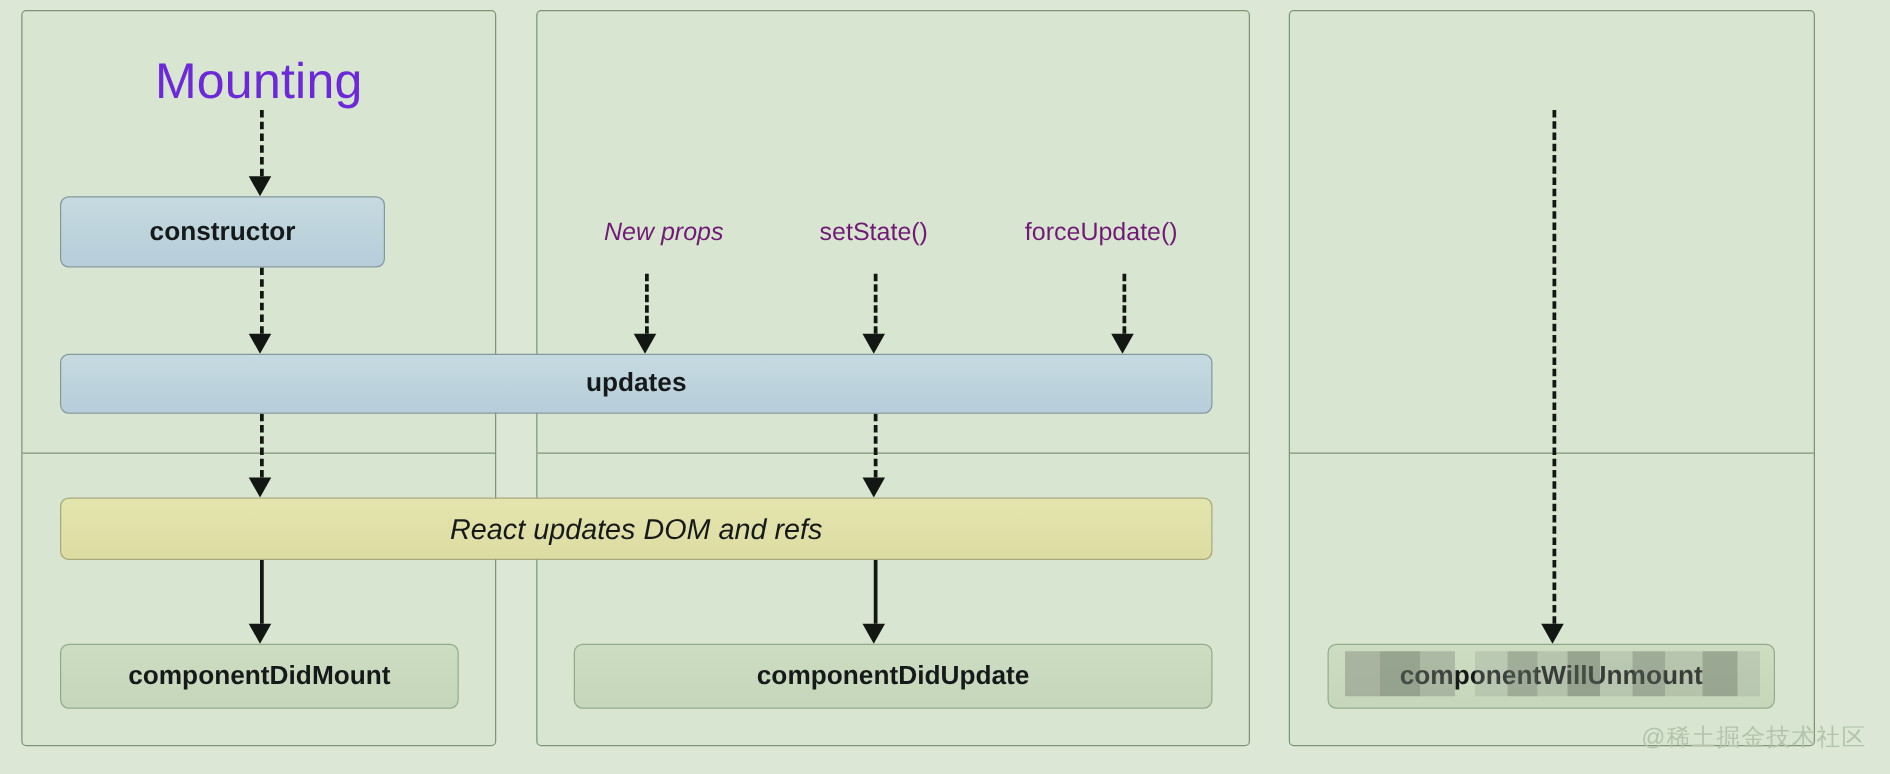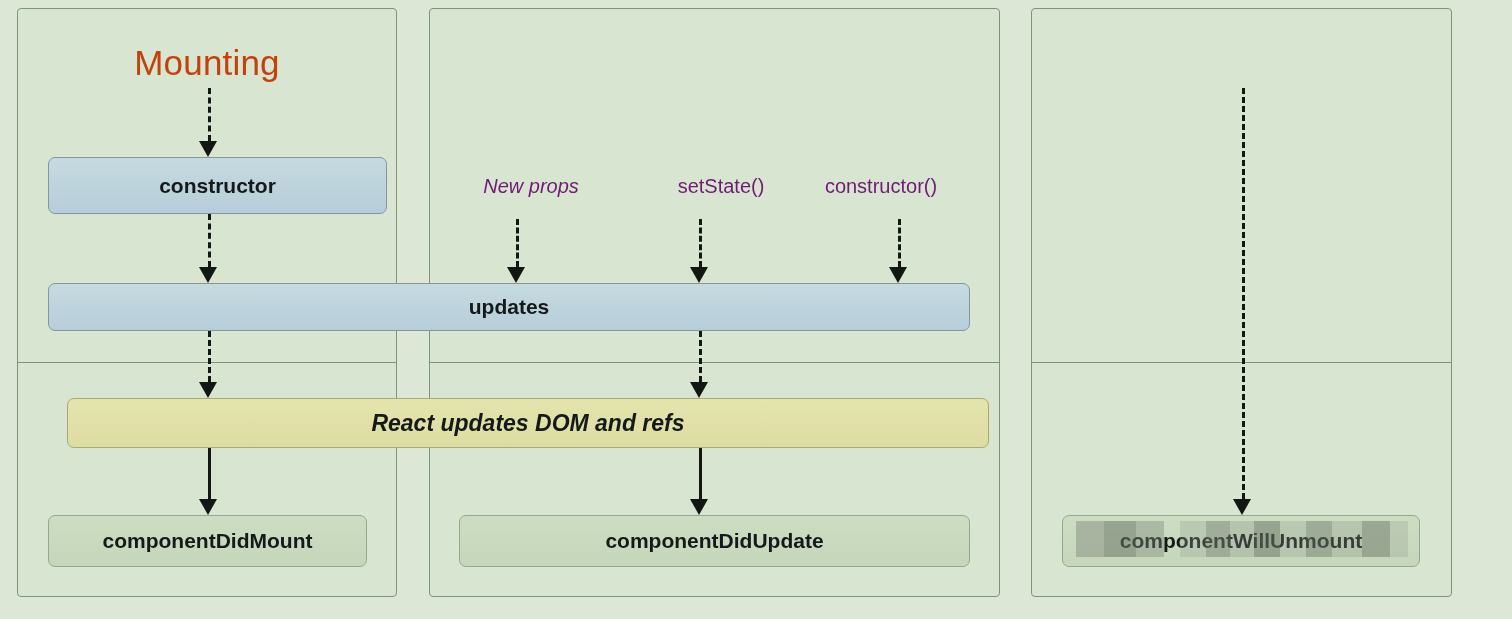--- a/index.html
+++ b/index.html
@@ -22,22 +22,22 @@
     box-sizing: border-box;
     border: 1.5px solid #7e9479;
     border-radius: 4px;
     background: #d8e6d1;
   }
   .panel-title {
     position: absolute;
     left: 0;
     right: 0;
     text-align: center;
-    font-size: 35px;
-    color: #c2410c;
+    font-size: 40px;
+    color: #6d28d9;
     letter-spacing: 0.2px;
     white-space: nowrap;
   }
   .panel-divider {
     position: absolute;
     height: 0;
     border-top: 1.5px solid #7e9479;
   }
 
   
@@ -55,23 +55,22 @@
   }
   .node.blue {
     background: linear-gradient(180deg, #c6dae0 0%, #bdd3dc 55%, #b7cddb 100%);
     border: 1.4px solid #8297a0;
     font-weight: bold;
   }
   .node.yellow {
     background: linear-gradient(180deg, #e4e4ae 0%, #dcdca2 100%);
     border: 1.4px solid #a9a977;
     font-style: italic;
-    font-weight: bold;
+    font-weight: normal;
     font-size: 23px;
-    margin-left: 19px;
   }
   .node.green {
     background: linear-gradient(180deg, #cdddc2 0%, #c5d6ba 100%);
     border: 1.4px solid #93a98b;
     font-weight: bold;
   }
 
   
   .trigger-label {
     position: absolute;
@@ -147,42 +146,42 @@
 
   <div class="panel" style="left:1031px; top:8px; width:421px; height:589px;">
     <div class="panel-divider" style="left:0px; right:0px; top:353px;"></div>
   </div>
 
   <div class="arrow" style="left:208px; top:88px; height:69px;">
     <div class="shaft" style="height:53px;"></div>
     <div class="head" style="top:53px;"></div>
   </div>
 
-  <div class="node blue" style="left:48px; top:157px; width:339px; height:57px;">
+  <div class="node blue" style="left:48px; top:157px; width:260px; height:57px;">
     <span>constructor</span>
   </div>
 
   <div class="arrow" style="left:208px; top:214px; height:69px;">
     <div class="shaft" style="height:53px;"></div>
     <div class="head" style="top:53px;"></div>
   </div>
 
   <div class="trigger-label italic" style="left:531px; top:175px;">New props</div>
   <div class="arrow" style="left:516px; top:219px; height:64px;">
     <div class="shaft" style="height:48px;"></div>
     <div class="head" style="top:48px;"></div>
   </div>
 
-  <div class="trigger-label" style="left:721px; top:175px;text-align:center;">setState()</div>
+  <div class="trigger-label" style="left:699px; top:175px;text-align:center;">setState()</div>
   <div class="arrow" style="left:699px; top:219px; height:64px;">
     <div class="shaft" style="height:48px;"></div>
     <div class="head" style="top:48px;"></div>
   </div>
 
-  <div class="trigger-label" style="left:881px; top:175px;">constructor()</div>
+  <div class="trigger-label" style="left:881px; top:175px;">forceUpdate()</div>
   <div class="arrow" style="left:898px; top:219px; height:64px;">
     <div class="shaft" style="height:48px;"></div>
     <div class="head" style="top:48px;"></div>
   </div>
 
   <div class="node blue" style="left:48px; top:283px; width:922px; height:48px;">
     <span>updates</span>
   </div>
 
   <div class="arrow" style="left:208px; top:331px; height:67px;">
@@ -234,14 +233,15 @@
     <i style="left:144px; top:6px;  width:24px; height:36px; background:rgba(118,128,114,0.50);"></i>
     <i style="left:168px; top:6px;  width:24px; height:36px; background:rgba(136,144,132,0.30);"></i>
     <i style="left:192px; top:6px;  width:26px; height:36px; background:rgba(108,118,104,0.55);"></i>
     <i style="left:218px; top:6px;  width:26px; height:36px; background:rgba(144,152,140,0.28);"></i>
     <i style="left:244px; top:6px;  width:26px; height:36px; background:rgba(114,124,110,0.50);"></i>
     <i style="left:270px; top:6px;  width:30px; height:36px; background:rgba(138,146,134,0.30);"></i>
     <i style="left:300px; top:6px;  width:28px; height:36px; background:rgba(110,120,106,0.52);"></i>
     <i style="left:328px; top:6px;  width:18px; height:36px; background:rgba(142,150,138,0.26);"></i>
   </div>
 
+  <div class="watermark" style="left:1313px; top:577px;">@稀土掘金技术社区</div>
 
 </div>
 
 </body></html>

